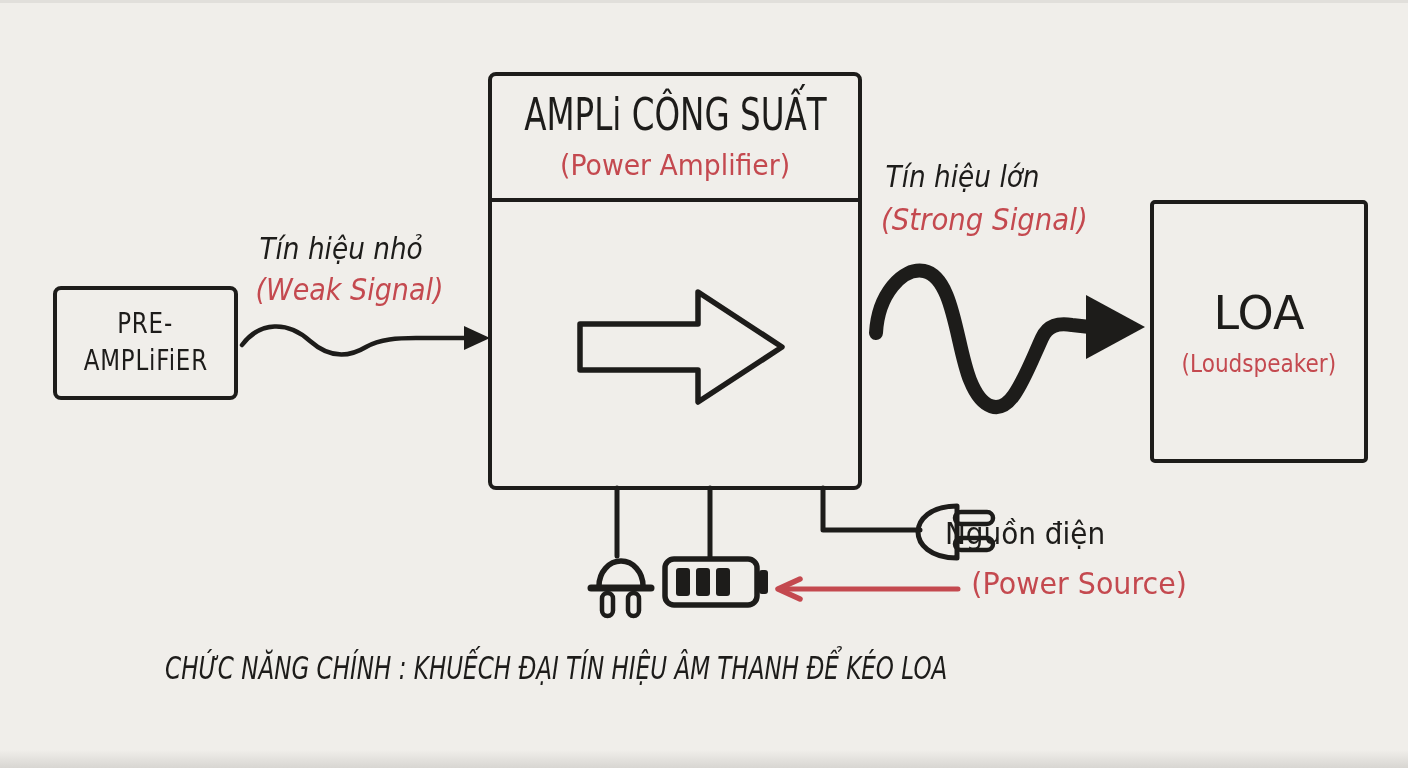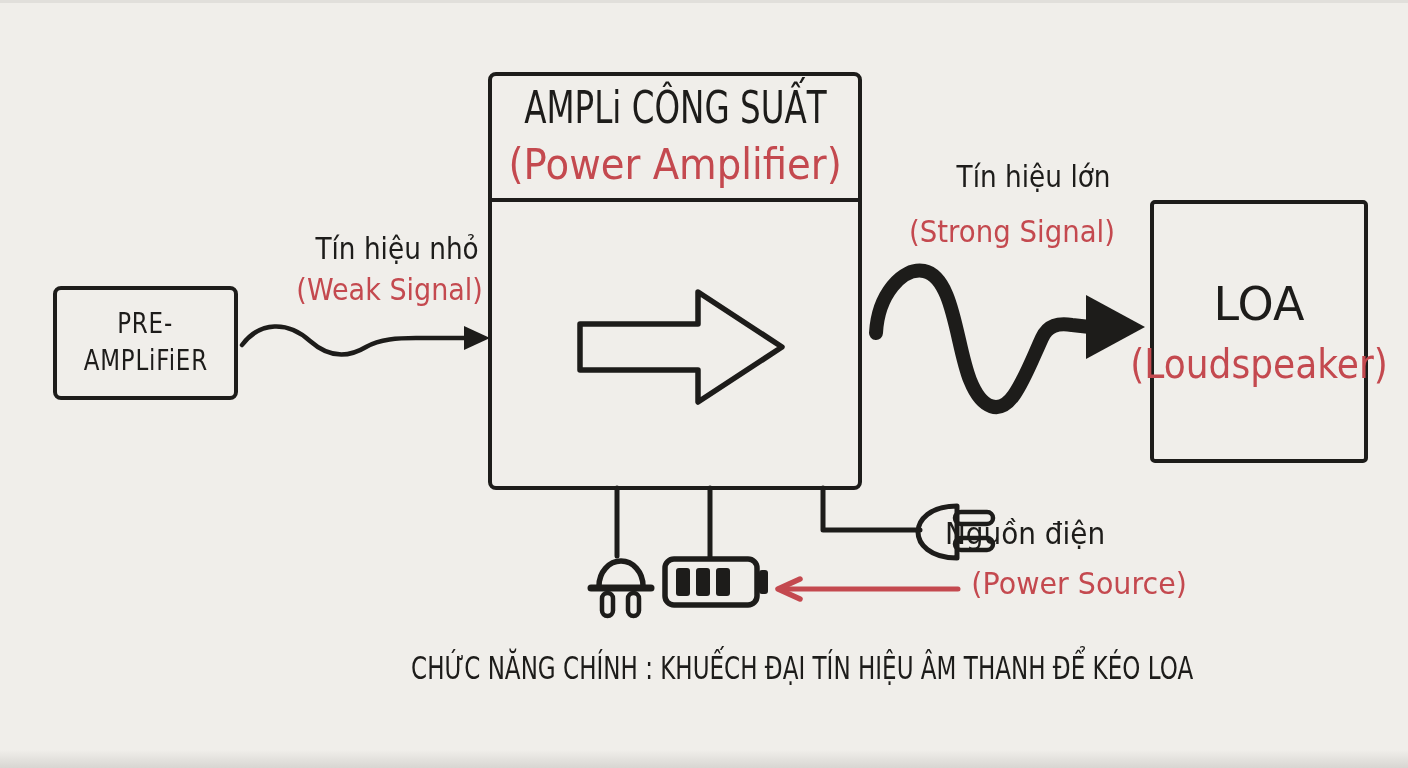--- a/index.html
+++ b/index.html
@@ -7,21 +7,21 @@
   }
   html,body{margin:0;padding:0;}
   #stage{
     position:relative; width:1408px; height:768px; overflow:hidden;
     background:var(--bg);
     font-family:"DejaVu Sans", sans-serif;
     color:var(--ink);
   }
   .abs{position:absolute;}
   .nowrap{white-space:nowrap;}
-  .center{text-align:right;}
+  .center{text-align:left;font-style:italic;}
   .red{color:var(--red);}
   .ink{color:var(--ink);}
   .sx72{display:inline-block; transform:scaleX(.72); transform-origin:center;}
   .sx74{display:inline-block; transform:scaleX(.74); transform-origin:center;}
   .sx82{display:inline-block; transform:scaleX(.82); transform-origin:center;}
   .sx85{display:inline-block; transform:scaleX(.85); transform-origin:center;}
   .sx90{display:inline-block; transform:scaleX(.90); transform-origin:center;}
   .sx92{display:inline-block; transform:scaleX(.92); transform-origin:center;}
 
   .box{border:4px solid var(--ink); background:transparent; box-sizing:border-box;}
@@ -30,35 +30,35 @@
   .preamp{left:53px; top:286px; width:185px; height:114px; border-radius:8px;
           display:flex; flex-direction:column; justify-content:center; align-items:center;
           font-size:28px; line-height:1.32; letter-spacing:1px;}
 
   
   .amp{left:488px; top:72px; width:374px; height:418px; border-radius:8px;}
   .amp-header{position:absolute; left:0; top:0; width:100%; height:126px;
               border-bottom:4px solid var(--ink); box-sizing:border-box;
               display:flex; flex-direction:column; justify-content:center; align-items:center;}
   .amp-title{font-size:44px; line-height:1.1;}
-  .amp-sub{font-size:42px; line-height:1.2; margin-top:8px;text-decoration:underline;}
+  .amp-sub{font-size:29px; line-height:1.2; margin-top:8px;text-decoration:underline;}
 
   
   .loa{left:1150px; top:200px; width:218px; height:263px; border-radius:5px;
        display:flex; flex-direction:column; justify-content:center; align-items:center; gap:10px;}
   .loa-title{font-size:46px;}
-  .loa-sub{font-size:40px;}
+  .loa-sub{font-size:24px;}
 
   
   .weak-label{left:245px; top:230px; width:248px;}
   .weak-vi{font-size:31px;}
   .weak-en{font-size:30px; margin-top:6px;}
   .strong-label{left:872px; top:158px; width:252px;}
   .strong-vi{font-size:31px;}
-  .strong-en{font-size:30px; margin-top:20px;}
+  .strong-en{font-size:30px; margin-top:8px;}
 
   
   .ps-vi{left:936px; top:515px; font-size:31px;}
   .ps-en{left:962px; top:565px; font-size:31px;}
 
   
   .caption{left:0; top:648px; width:1332px; font-size:32px; line-height:1.25;}
   .caption .sx72{transform:scaleX(.72) translateX(18px);}
 
   svg{display:block; overflow:visible;}

